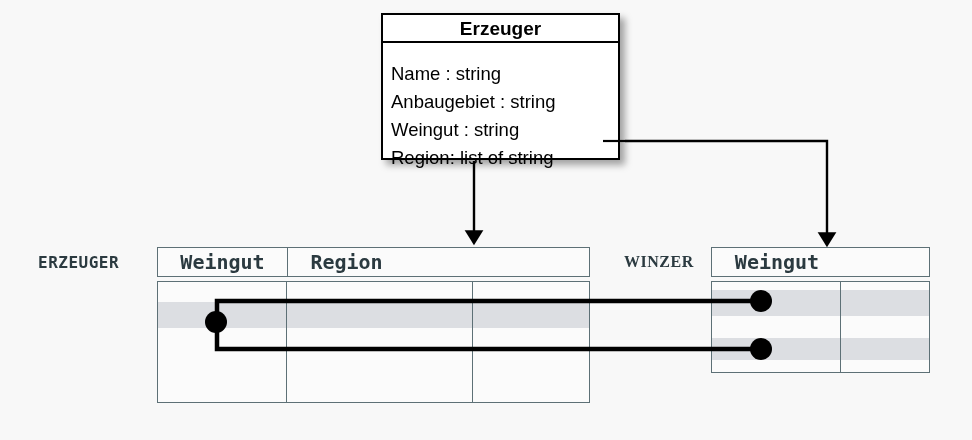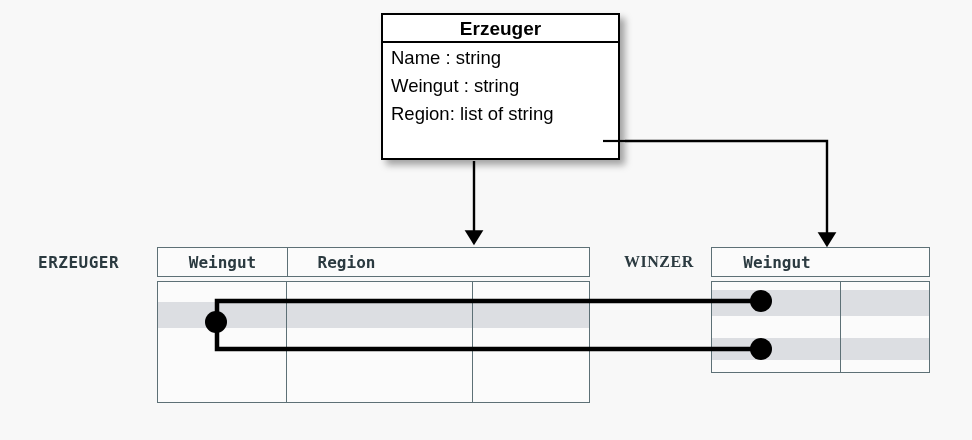--- a/index.html
+++ b/index.html
@@ -36,21 +36,21 @@
     height: 28px;
     line-height: 28px;
     text-align: center;
     font-weight: bold;
     font-size: 19px;
     color: #000;
     border-bottom: 2px solid #000;
     box-sizing: border-box;
   }
   .uml-attrs {
-    padding: 1px 0 0 8px;
+    padding: 17px 0 0 8px;
   }
   .uml-attr {
     font-size: 18.5px;
     line-height: 28px;
     color: #000;
     white-space: nowrap;
   }
 
   
   .tbl-label {
@@ -70,21 +70,21 @@
     position: absolute;
     display: flex;
     height: 30px;
     border: 1px solid #5d7076;
     background: #fbfbfb;
     box-sizing: border-box;
   }
   .rel-header .cell {
     font-family: "DejaVu Sans Mono", "Liberation Mono", monospace;
     font-weight: bold;
-    font-size: 16px;
+    font-size: 20px;
     color: #2b3a40;
     display: flex;
     align-items: center;
     justify-content: center;
     border-right: 1px solid #5d7076;
     box-sizing: border-box;
     height: 100%;
   }
   .rel-header .cell:last-child { border-right: none; }
 
@@ -128,20 +128,21 @@
 </style>
 </head>
 <body>
 
 <div id="stage">
 
   <div class="uml-box">
     <div class="uml-title">Erzeuger</div>
     <div class="uml-attrs">
       <div class="uml-attr">Name : string</div>
+      <div class="uml-attr">Anbaugebiet : string</div>
       <div class="uml-attr">Weingut : string</div>
       <div class="uml-attr">Region: list of string</div>
     </div>
   </div>
 
   <div class="tbl-label" id="label-erzeuger">ERZEUGER</div>
 
   <div class="rel-header" id="erz-header">
     <div class="cell" style="width:130px">Weingut</div>
     <div class="cell" style="width:117px">Region</div>

